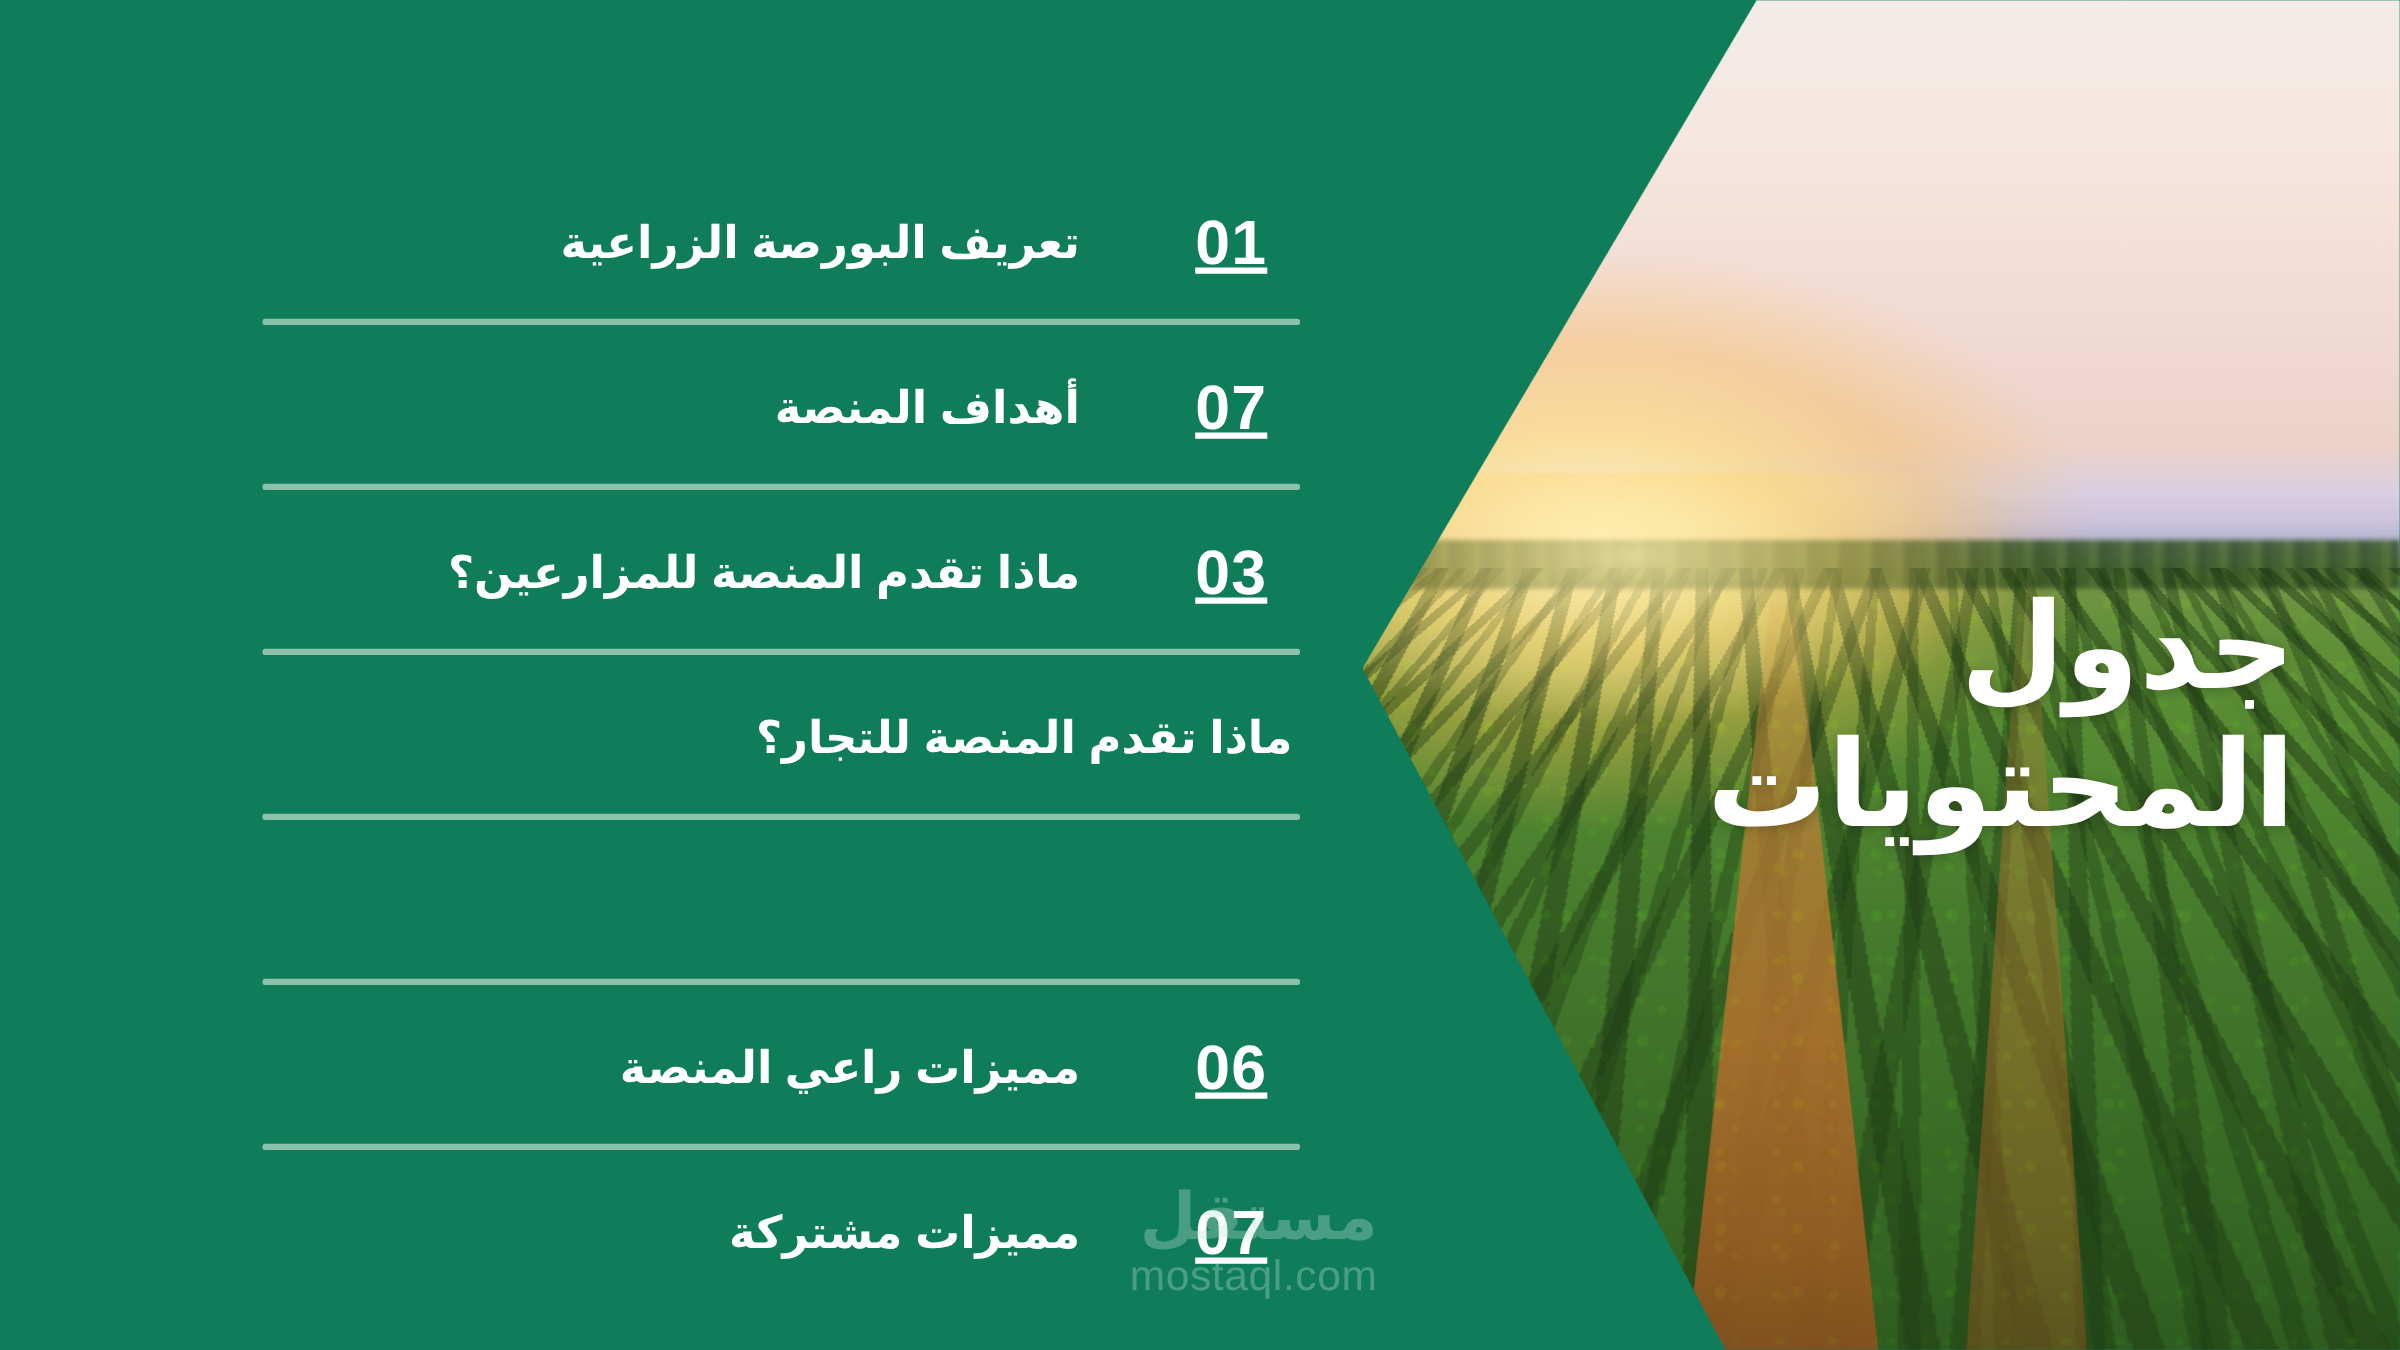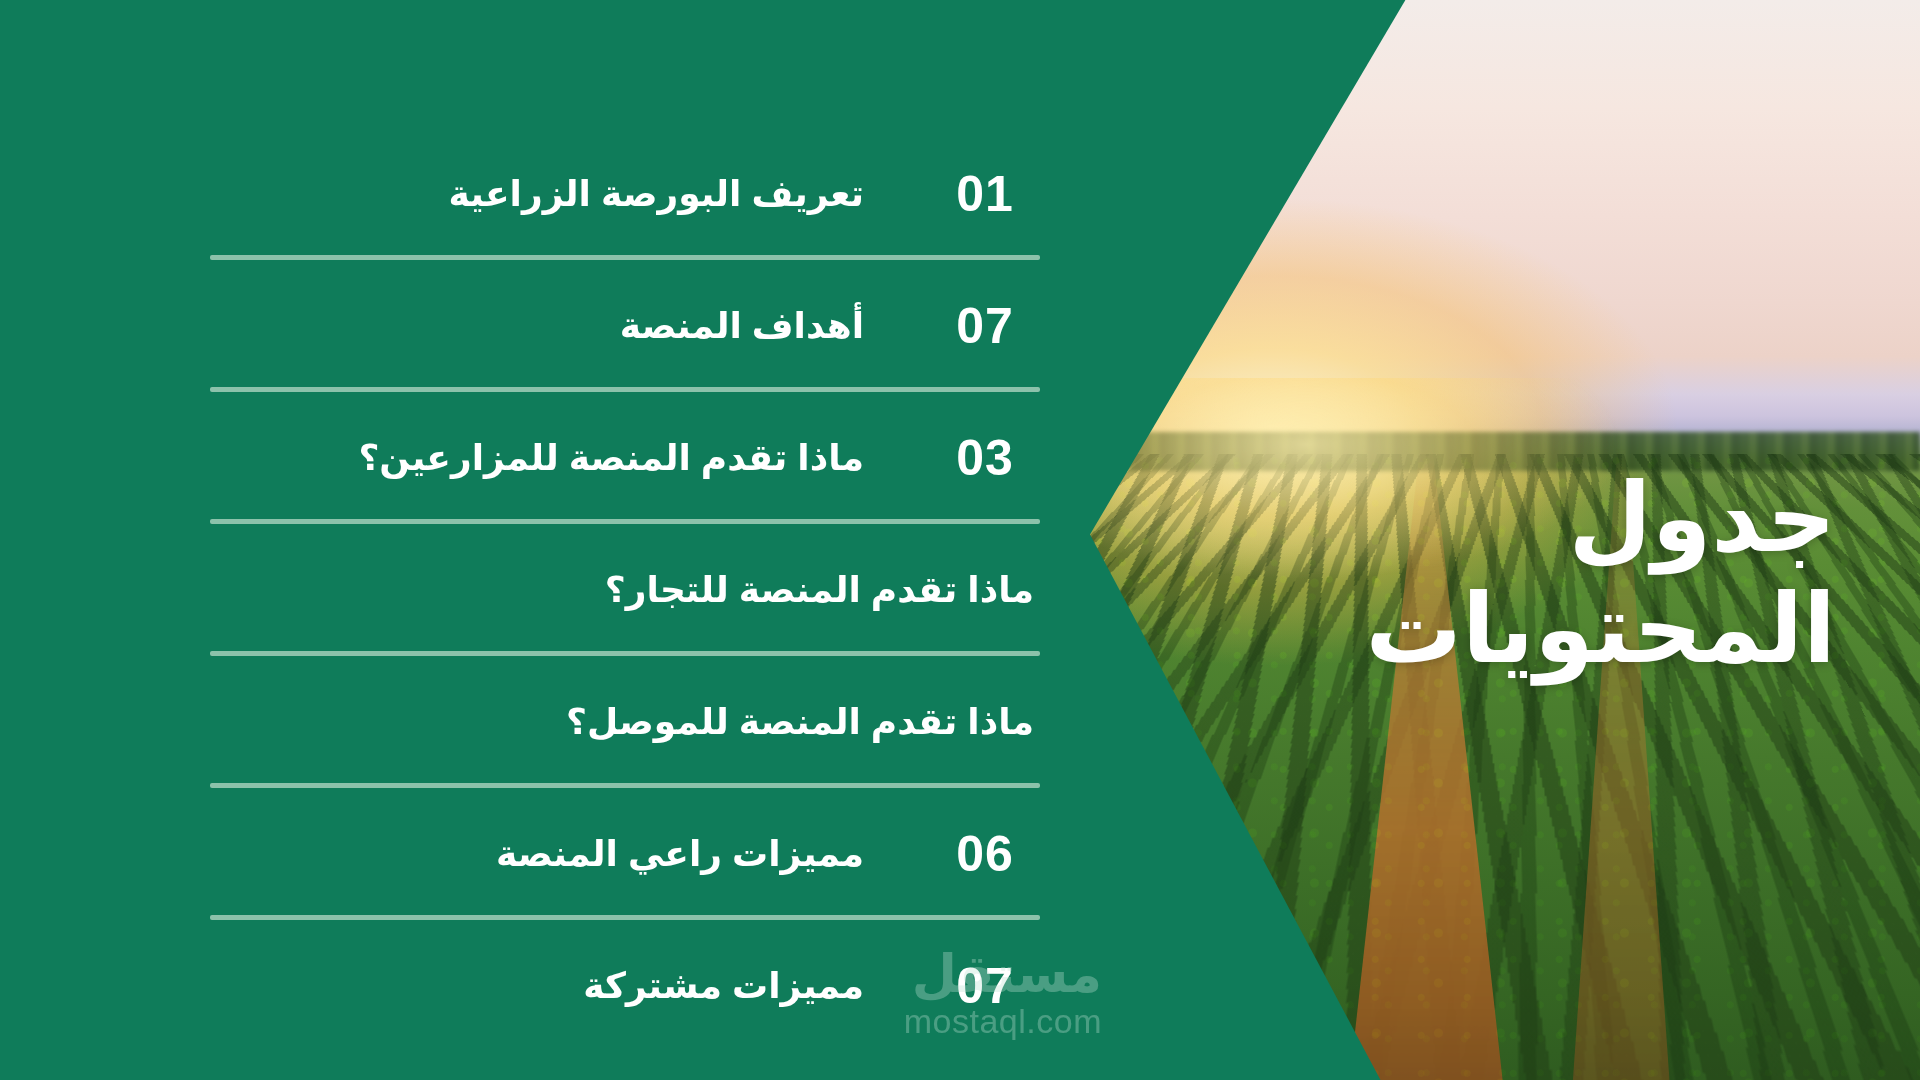--- a/index.html
+++ b/index.html
@@ -179,20 +179,21 @@
   }
   .toc-num {
     flex: 0 0 170px;
     text-align: center;
     color: #ffffff;
     font-size: 50px;
     font-weight: 700;
     letter-spacing: 1px;
     direction: ltr;
     font-family: "Liberation Sans", "DejaVu Sans", sans-serif;
+    text-decoration: underline;
   }
   .toc-label {
     flex: 1 1 auto;
     text-align: right;
     color: #ffffff;
     font-size: 36px;
     font-weight: 700;
     padding-right: 36px;
     direction: rtl;
     white-space: nowrap;
@@ -277,21 +278,20 @@
       <span class="toc-label">ماذا تقدم المنصة للمزارعين؟</span>
       <span class="toc-rule"></span>
     </div>
 
     <div class="toc-row">
       <span class="toc-label">ماذا تقدم المنصة للتجار؟</span>
       <span class="toc-rule"></span>
     </div>
 
     <div class="toc-row">
-      <span class="toc-label">ماذا تقدم المنصة للموصل؟</span>
       <span class="toc-rule"></span>
     </div>
 
     <div class="toc-row">
       <span class="toc-num">06</span>
       <span class="toc-label">مميزات راعي المنصة</span>
       <span class="toc-rule"></span>
     </div>
 
     <div class="toc-row">

